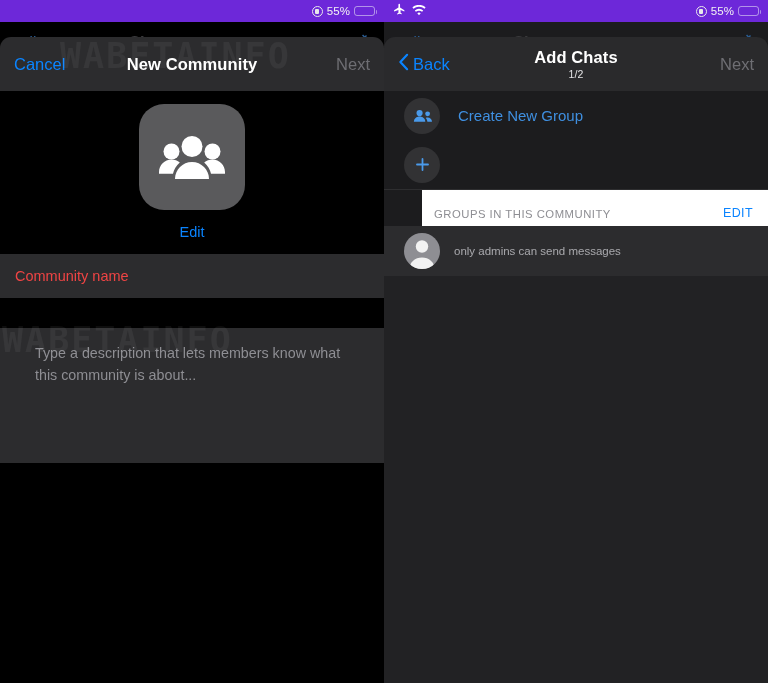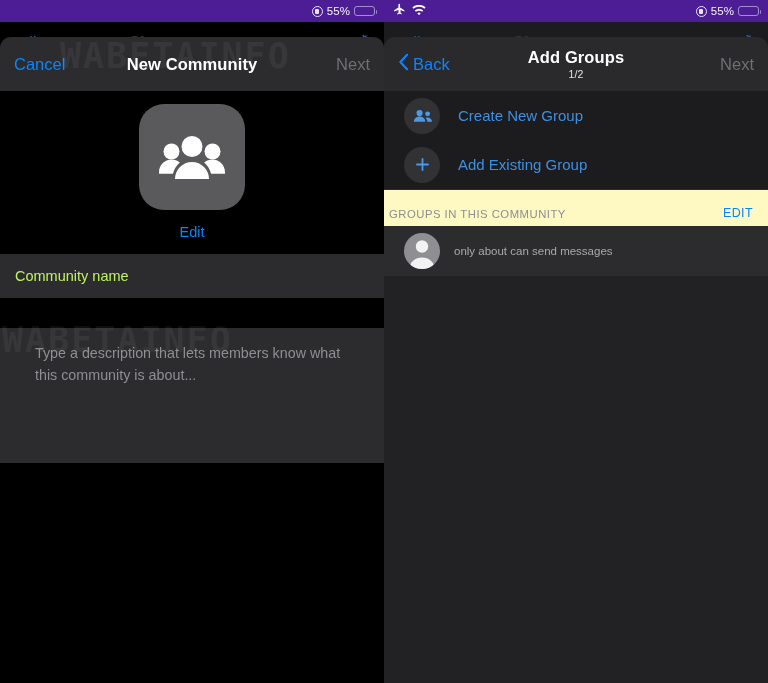--- a/index.html
+++ b/index.html
@@ -11,21 +11,21 @@
   }
   .screen { position: relative; width: 768px; height: 683px; display: flex; }
   .panel { position: relative; width: 384px; height: 683px; overflow: hidden; background: #000; }
   .panel-left  { background: #000; }
   .panel-right { background: #1c1c1e; }
 
   
   .statusbar {
     position: absolute; top: 0; left: 0; width: 384px; height: 22px;
     display: flex; align-items: center; z-index: 40;
-    background: #4c1d95; color: #fff; padding: 0 9px;
+    background: #6d28d9; color: #fff; padding: 0 9px;
   }
   .sb-left  { display: flex; align-items: center; gap: 6px; }
   .sb-right { display: flex; align-items: center; gap: 4px; margin-left: auto; }
   .sb-pct { font-size: 11.5px; font-weight: 500; letter-spacing: .1px; color: #f2f2f2; }
   .batt {
     position: relative; width: 21px; height: 10.5px;
     border: 1px solid rgba(235,235,245,.55); border-radius: 3px; padding: 1px;
   }
   .batt::after {
     content: ""; position: absolute; right: -3px; top: 3px;
@@ -79,21 +79,21 @@
   .comm-avatar {
     width: 106px; height: 106px; border-radius: 25px; background: #5a5a5c;
     display: flex; align-items: center; justify-content: center;
   }
   .edit-link { color: #0a84ff; font-size: 14.5px; margin-top: 14px; cursor: pointer; }
 
   .field-name {
     background: #2c2c2e; height: 44px; display: flex; align-items: center;
     padding: 0 15px;
   }
-  .field-name .ph { color: #bef264; font-size: 14.5px; }
+  .field-name .ph { color: #ef4444; font-size: 14.5px; }
   .gap-black { height: 30px; background: #000; }
   .field-desc {
     background: #2c2c2e; height: 135px; padding: 14px 15px 0 15px;
   }
   .field-desc .ph {
     color: #8e8e93; font-size: 14.3px; line-height: 22px; max-width: 330px; display: block; margin-left: 20px;
   }
   .left-rest { background: #000; flex: 1; }
 
   
@@ -103,21 +103,21 @@
   }
   .r-ico {
     width: 36px; height: 36px; border-radius: 50%; background: #323234;
     display: flex; align-items: center; justify-content: center; flex: 0 0 36px;
   }
   .r-label { color: #3f8fe0; font-size: 15px; margin-left: 18px; }
   .r-sep { height: 1px; background: #2e2e30; margin-left: 0; }
 
   .sec-head {
     display: flex; align-items: flex-end; justify-content: space-between;
-    padding: 16px 15px 6px 5px; background: #fef9c3;
+    padding: 16px 15px 6px 12px; background: #ffffff; margin-left: 38px;
   }
   .sec-title { color: #8e8e93; font-size: 11.3px; letter-spacing: .5px; }
   .sec-edit  { color: #0a84ff; font-size: 12.5px; letter-spacing: .4px; cursor: pointer; }
 
   .grp-row {
     display: flex; align-items: center; height: 50px; padding: 0 0 0 20px;
     background: #2c2c2e; cursor: pointer;
   }
   .grp-av {
     width: 36px; height: 36px; border-radius: 50%; background: #8e8e93;
@@ -254,21 +254,21 @@
       <div class="navbar rt">
         <span class="nav-btn nav-back">
           <span class="chev-left">
             <svg width="11" height="18" viewBox="0 0 12 20" fill="none" stroke="#0a84ff" stroke-width="2.4" stroke-linecap="round" stroke-linejoin="round">
               <path d="M10 2L2.5 10 10 18"></path>
             </svg>
           </span>
           <span>Back</span>
         </span>
         <div class="nav-center">
-          <span class="nav-title">Add Groups</span>
+          <span class="nav-title">Add Chats</span>
           <span class="nav-sub">1/2</span>
         </div>
         <span class="nav-spacer"></span>
         <span class="nav-btn disabled">Next</span>
       </div>
 
       <div class="r-body">
 
         <div class="r-list">
           <div class="r-row">
@@ -281,39 +281,38 @@
               </svg>
             </span>
             <span class="r-label">Create New Group</span>
           </div>
           <div class="r-row">
             <span class="r-ico">
               <svg width="17" height="17" viewBox="0 0 20 20" stroke="#4a9aea" stroke-width="2.1" stroke-linecap="round">
                 <path d="M10 3.5v13M3.5 10h13"></path>
               </svg>
             </span>
-            <span class="r-label">Add Existing Group</span>
           </div>
           <div class="r-sep"></div>
         </div>
 
         <div class="sec-head">
           <span class="sec-title">GROUPS IN THIS COMMUNITY</span>
           <span class="sec-edit">EDIT</span>
         </div>
 
         <div class="grp-row">
           <span class="grp-av">
             <svg width="36" height="36" viewBox="0 0 36 36">
               <circle cx="18" cy="13.5" r="6.2" fill="#f2f2f2"></circle>
               <path d="M5.5 36c0-6.9 5.6-11.5 12.5-11.5S30.5 29.1 30.5 36z" fill="#f2f2f2"></path>
             </svg>
           </span>
           <span class="grp-txt">
-            <span class="grp-sub">only about can send messages</span>
+            <span class="grp-sub">only admins can send messages</span>
           </span>
         </div>
 
         <div class="right-rest"></div>
       </div>
     </div>
 
   </div>
 
 </div>

